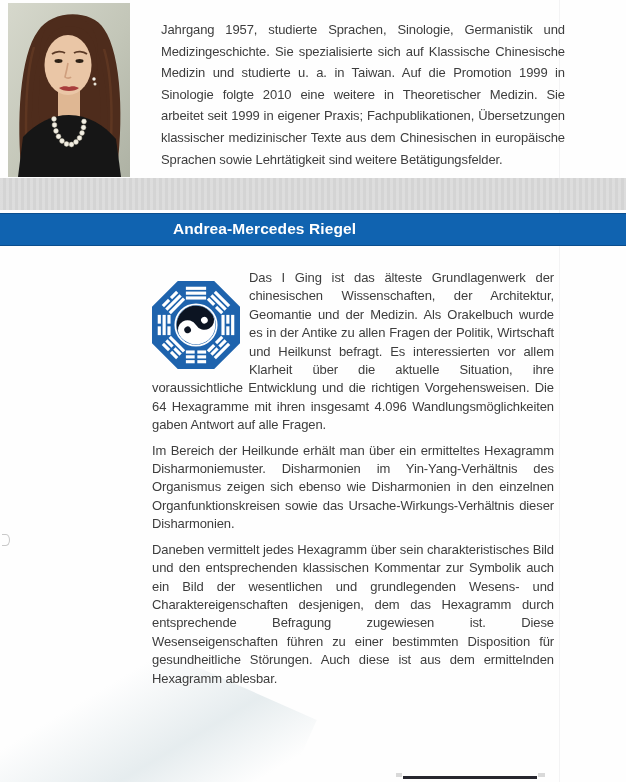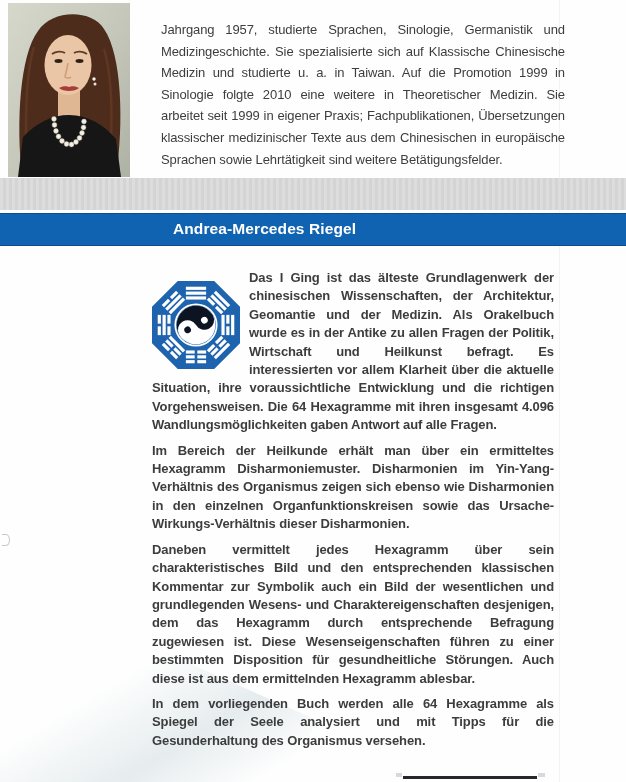--- a/index.html
+++ b/index.html
@@ -29,21 +29,21 @@
   .banner .title{
     position:absolute;left:153px;top:0;height:31px;line-height:30px;
     color:#ffffff;font-weight:bold;font-size:15.5px;letter-spacing:0.1px;margin-left:20px;
   }
   
   .body-copy{
     position:absolute;left:152px;top:269px;width:402px;
     font-size:13px;line-height:18.4px;letter-spacing:-0.1px;
     text-align:justify;color:#3d3d3d;
   }
-  .body-copy p{margin:0 0 7px 0;font-weight:bold;}
+  .body-copy p{margin:0 0 7px 0;}
   .bagua-float{float:left;width:88px;height:88px;margin:12px 9px 5px 0;}
   
   .seam{position:absolute;left:559px;top:0;width:1px;height:782px;background:rgba(60,70,80,0.06);}
   .swoosh{
     position:absolute;left:-60px;top:640px;width:330px;height:300px;
     background:linear-gradient(125deg,rgba(216,226,229,0.0) 30%,rgba(210,222,226,0.55) 50%,rgba(216,226,229,0.0) 66%);
     transform:rotate(24deg);
   }
   .left-mark{
     position:absolute;left:2px;top:534px;width:7px;height:10px;
@@ -196,20 +196,19 @@
             <circle cx="0" cy="0" r="22" fill="#ffffff"></circle>
             <path d="M0,-22 A22,22 0 0,1 0,22 A11,11 0 0,1 0,0 A11,11 0 0,0 0,-22 Z" fill="#0c1422"></path>
             <circle cx="0" cy="-11" r="3.8" fill="#0c1422"></circle>
             <circle cx="0" cy="11" r="3.8" fill="#ffffff"></circle>
           </g>
         </svg>
       </span><span>Das I Ging ist das älteste Grundlagenwerk der chinesischen Wissenschaften, der Architektur, Geomantie und der Medizin. Als Orakelbuch wurde es in der Antike zu allen Fragen der Politik, Wirtschaft und Heilkunst befragt. Es interessierten vor allem Klarheit über die aktuelle Situation, ihre voraussichtliche Entwicklung und die richtigen Vorgehensweisen. Die 64 Hexagramme mit ihren insgesamt 4.096 Wandlungsmöglichkeiten gaben Antwort auf alle Fragen.</span>
     </p>
     <p><span>Im Bereich der Heilkunde erhält man über ein ermitteltes Hexagramm Disharmoniemuster. Disharmonien im Yin-Yang-Verhältnis des Organismus zeigen sich ebenso wie Disharmonien in den einzelnen Organfunktionskreisen sowie das Ursache-Wirkungs-Verhältnis dieser Disharmonien.</span></p>
     <p><span>Daneben vermittelt jedes Hexagramm über sein charakteristisches Bild und den entsprechenden klassischen Kommentar zur Symbolik auch ein Bild der wesentlichen und grundlegenden Wesens- und Charaktereigenschaften desjenigen, dem das Hexagramm durch entsprechende Befragung zugewiesen ist. Diese Wesenseigenschaften führen zu einer bestimmten Disposition für gesundheitliche Störungen. Auch diese ist aus dem ermittelnden Hexagramm ablesbar.</span></p>
-    <p><span>In dem vorliegenden Buch werden alle 64 Hexagramme als Spiegel der Seele analysiert und mit Tipps für die Gesunderhaltung des Organismus versehen.</span></p>
   </div>
 
   <div class="bottom-tick-l"></div>
   <div class="bottom-tick-r"></div>
   <div class="bottom-line"></div>
 
 </div>
 
 </body></html>

